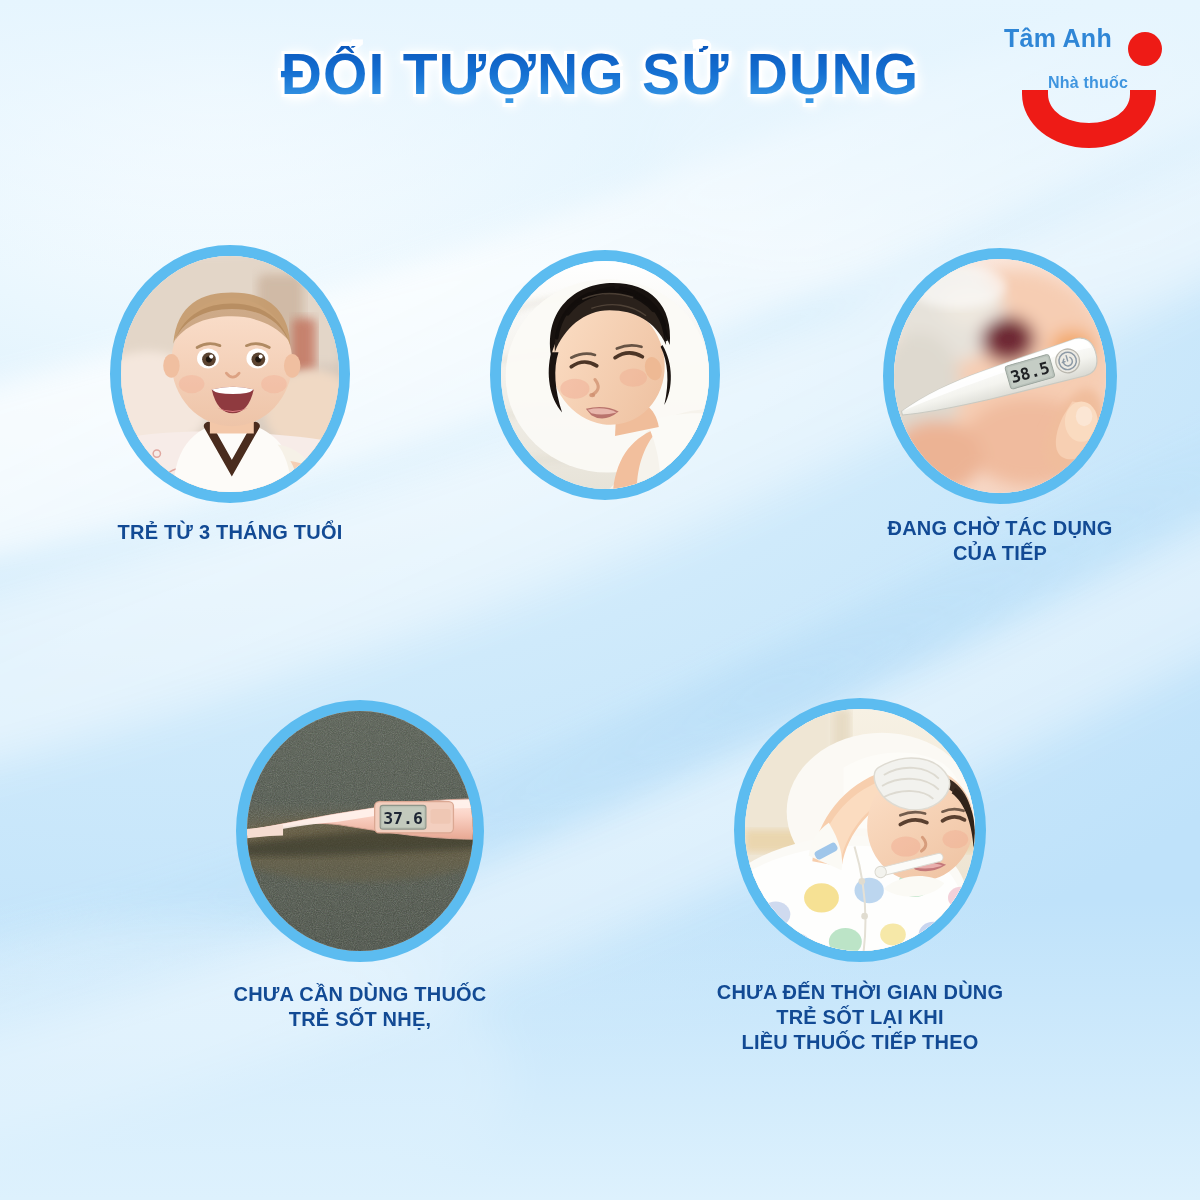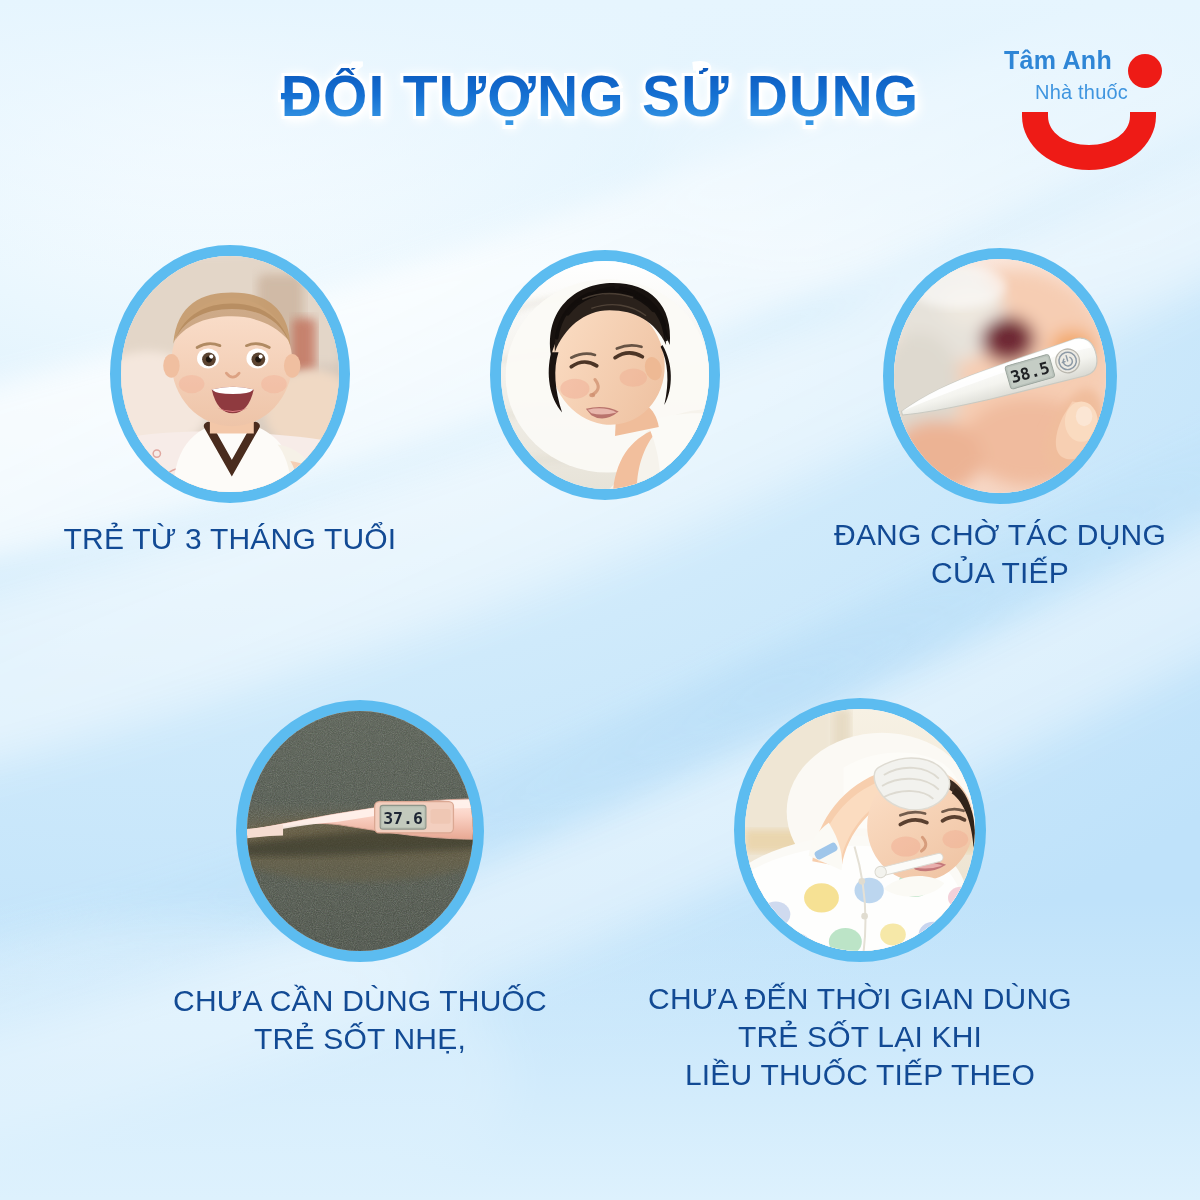--- a/index.html
+++ b/index.html
@@ -22,21 +22,21 @@
   .bg-soft-top{
     position:absolute; left:0; right:0; top:0; height:270px;
     background:linear-gradient(180deg,#e6f5fe 0%, rgba(230,245,254,0) 100%);
   }
   .bg-soft-bottom{
     position:absolute; left:0; right:0; bottom:0; height:300px;
     background:linear-gradient(0deg,#ddf1fd 0%, rgba(221,241,253,0) 100%);
   }
 
   
-  #header{ position:absolute; top:0; left:0; right:0; height:160px; z-index:5;margin-top:22px; }
+  #header{ position:absolute; top:0; left:0; right:0; height:160px; z-index:5; }
 
   #page-title{
     position:absolute; left:0; right:0; top:46px;
     text-align:center;
     font-size:57px; font-weight:bold; letter-spacing:1.2px;
     line-height:1;
     color:#1366c9;
     background:linear-gradient(180deg,#0b58bd 0%,#1570d2 48%,#3a9ae6 100%);
     -webkit-background-clip:text; background-clip:text;
     -webkit-text-fill-color:transparent;
@@ -54,22 +54,22 @@
   }
 
   
   #brand-logo{ position:absolute; right:28px; top:18px; width:172px; height:132px; }
   .brand-name{
     position:absolute; right:60px; top:6px;
     font-size:25px; font-weight:bold; color:#2f86d6;
     letter-spacing:.3px; white-space:nowrap;
   }
   .brand-sub{
-    position:absolute; right:44px; top:41px;
-    font-size:20px; font-weight:normal; color:#3f95df;
+    position:absolute; right:44px; top:56px;
+    font-size:16px; font-weight:bold; color:#3f95df;
     letter-spacing:.2px; white-space:nowrap;
   }
   .brand-dot{
     position:absolute; right:10px; top:14px;
     width:34px; height:34px; border-radius:50%; background:#ee1b16;
   }
   .brand-smile{ position:absolute; right:8px; top:72px; width:150px; height:62px; }
 
   
   #content{ position:absolute; inset:0; z-index:4; }
@@ -82,22 +82,22 @@
     border:11px solid #5cbcf0;
     overflow:hidden;
     background:#ffffff;
   }
   .photo-ring svg{ display:block; width:100%; height:100%; }
 
   .caption{
     position:absolute; left:50%; transform:translateX(-50%);
     text-align:center;
     color:#124a94;
-    font-weight:normal;
-    font-size:30px;
+    font-weight:bold;
+    font-size:20px;
     line-height:1.26;
     letter-spacing:.2px;
     white-space:nowrap;
   }
 
   
   #card-1 { left:60px;  top:245px; width:340px; }
   #card-1 .photo-ring{ top:0; width:240px; height:258px; }
   #card-1 .caption   { top:275px; }
 

